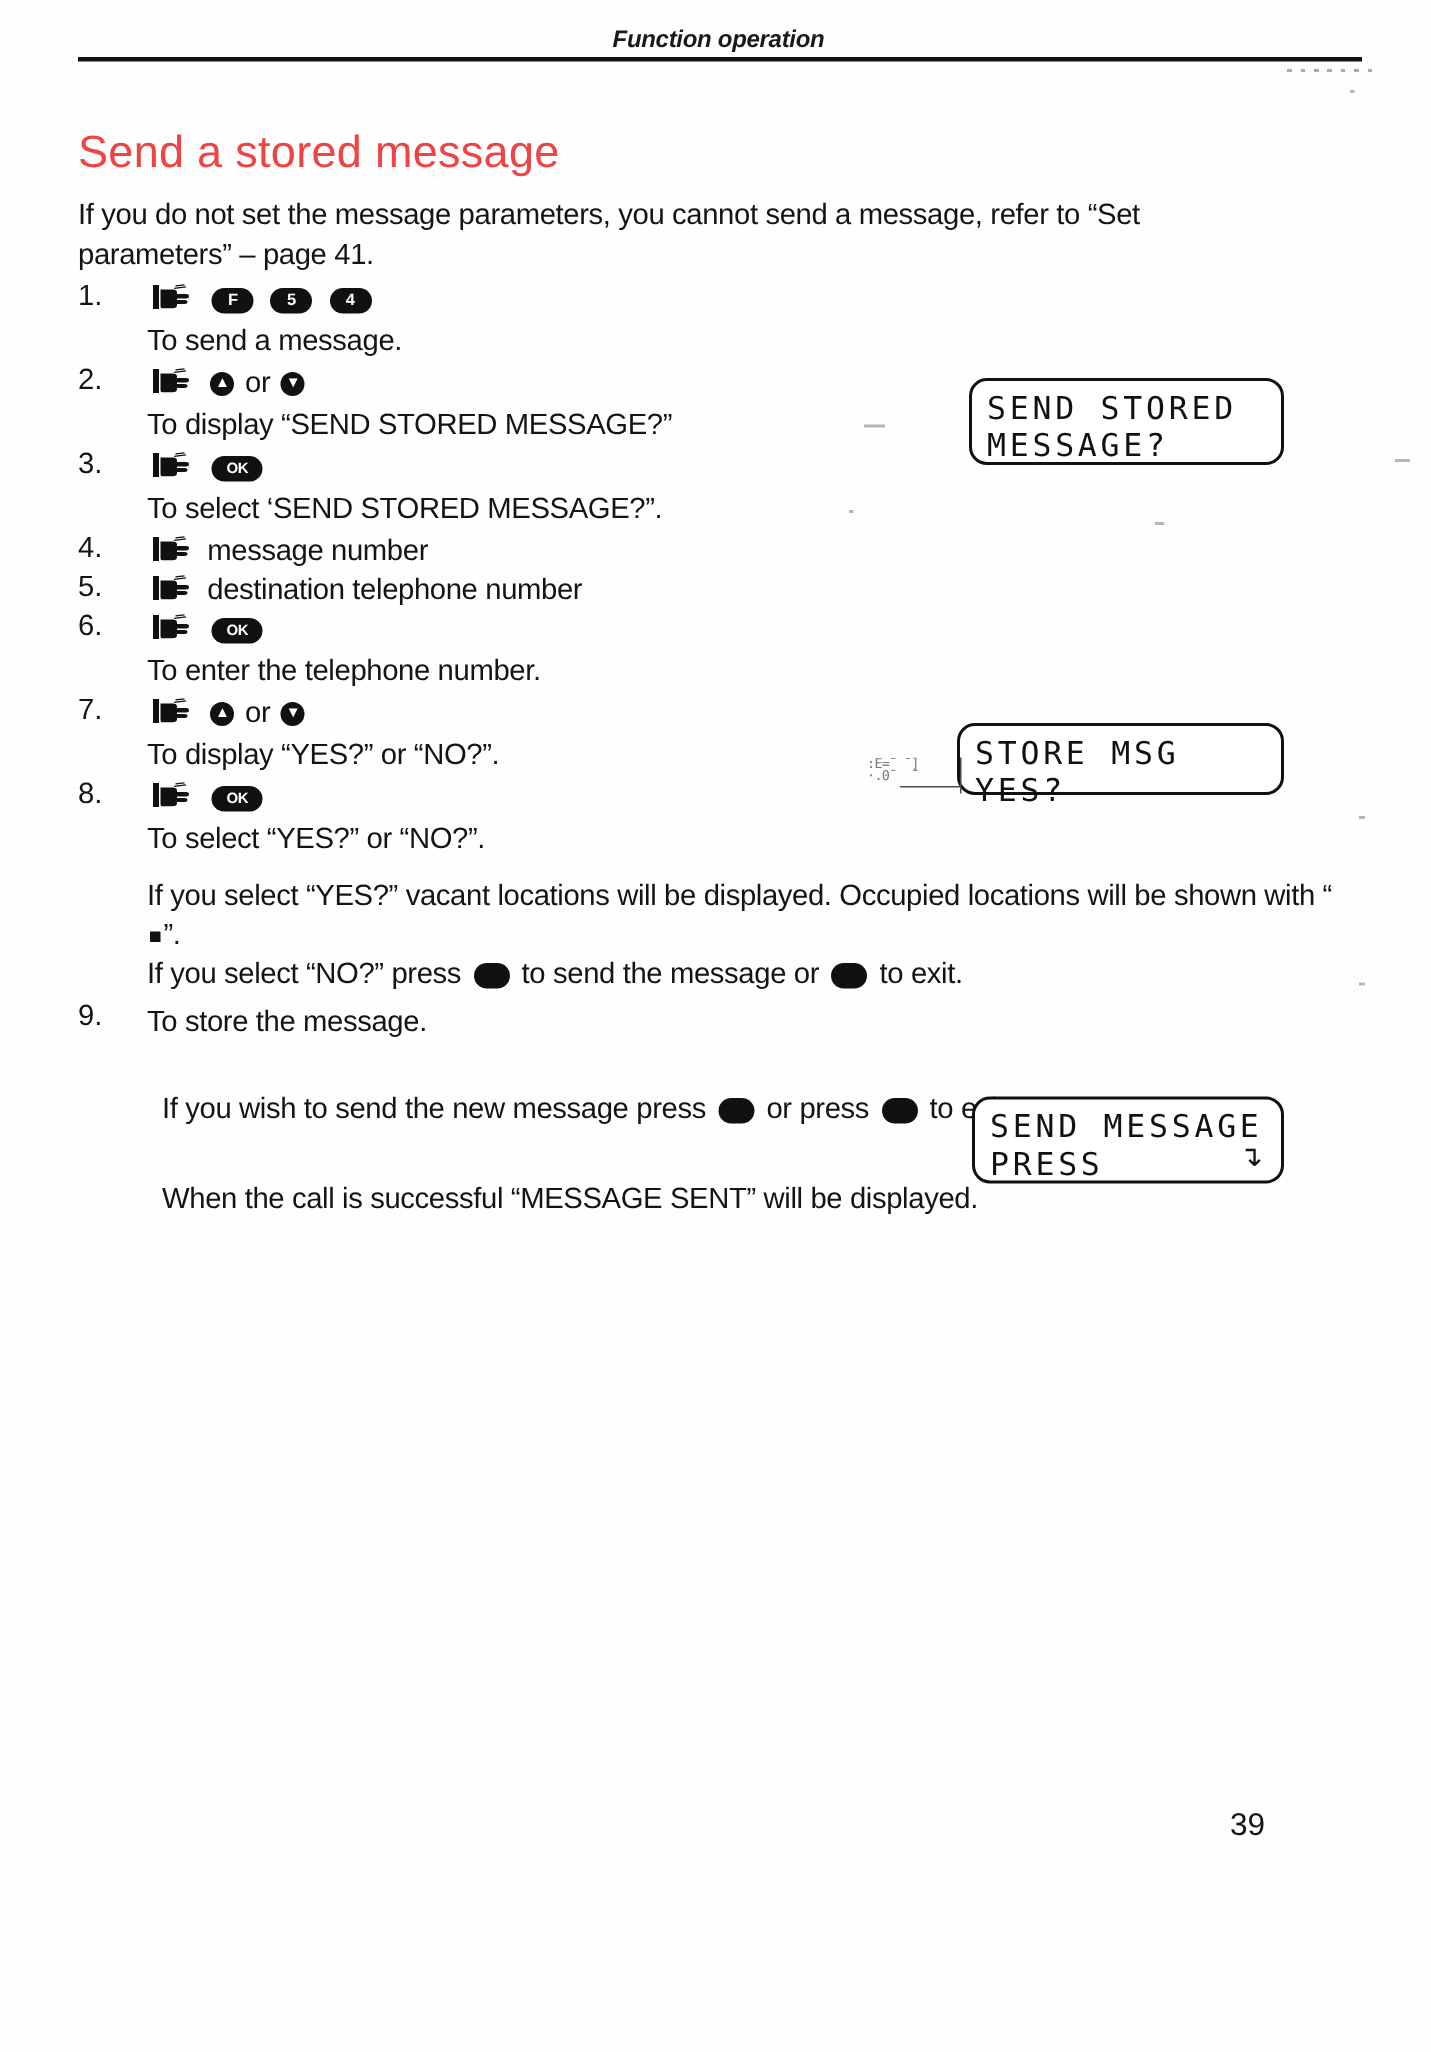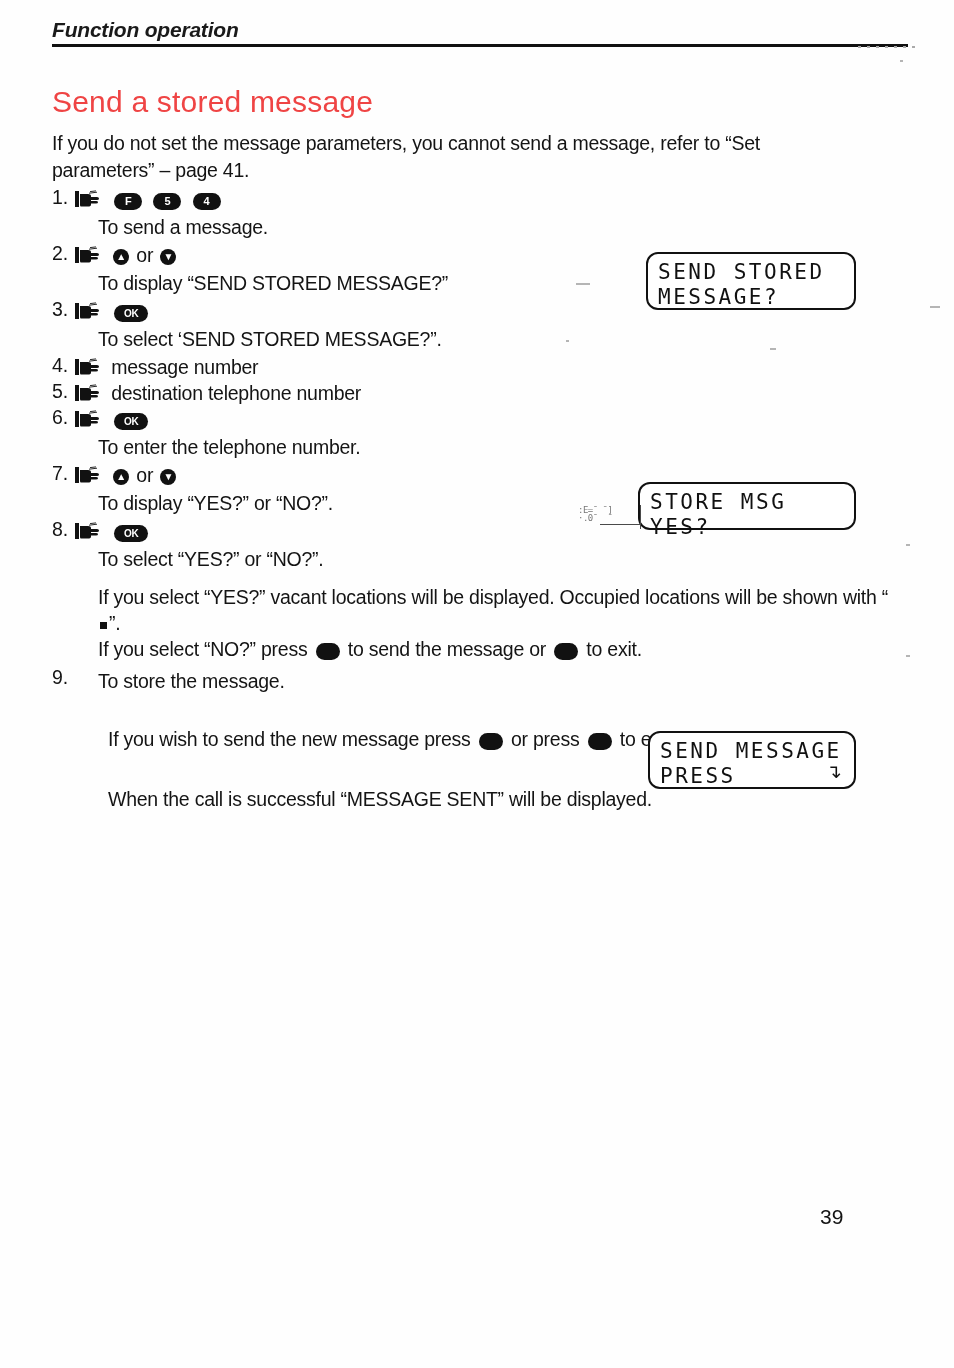--- a/index.html
+++ b/index.html
@@ -25,24 +25,24 @@
   }
 
   
   .header {
     position: absolute;
     left: 52px;
     top: 18px;
     width: 856px;
   }
   .header-title {
-    text-align: left;
+    text-align: center;
     font-style: italic;
     font-weight: bold;
-    font-size: 21px;
+    font-size: 16px;
     letter-spacing: -0.2px;
     color: #1a1a1a;
     padding-right: 2px;
   }
   .header-rule {
     margin-top: 2px;
     height: 3px;
     background: #111;
     width: 100%;
   }
@@ -90,21 +90,21 @@
   }
   .step-num {
     position: absolute;
     left: 0;
     top: 0;
     width: 34px;
     font-size: 19.5px;
     color: #141414;
   }
   .step-line {
-    margin-left: 23px;
+    margin-left: 50px;
     font-size: 19.5px;
     line-height: 26px;
     letter-spacing: -0.25px;
     color: #141414;
     white-space: nowrap;
   }
   .step-sub {
     margin-left: 46px;
     font-size: 19.5px;
     line-height: 30px;

